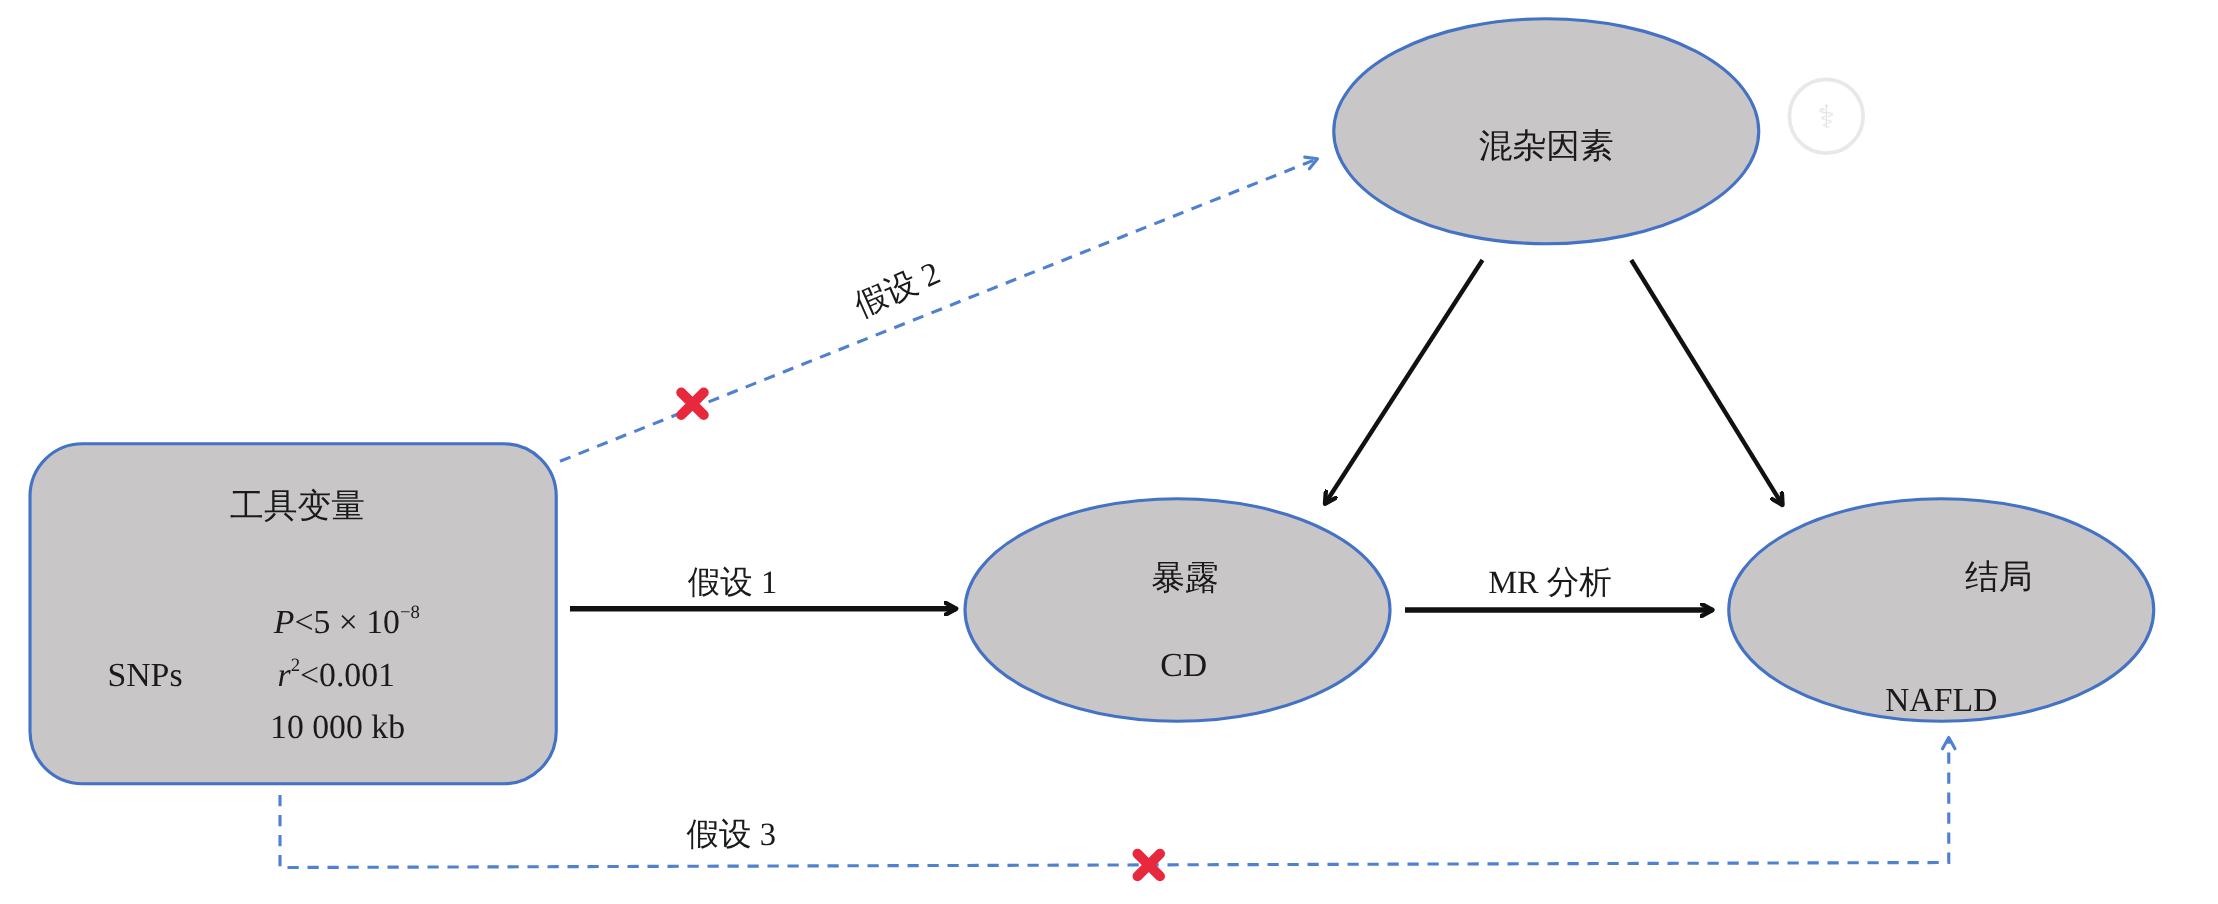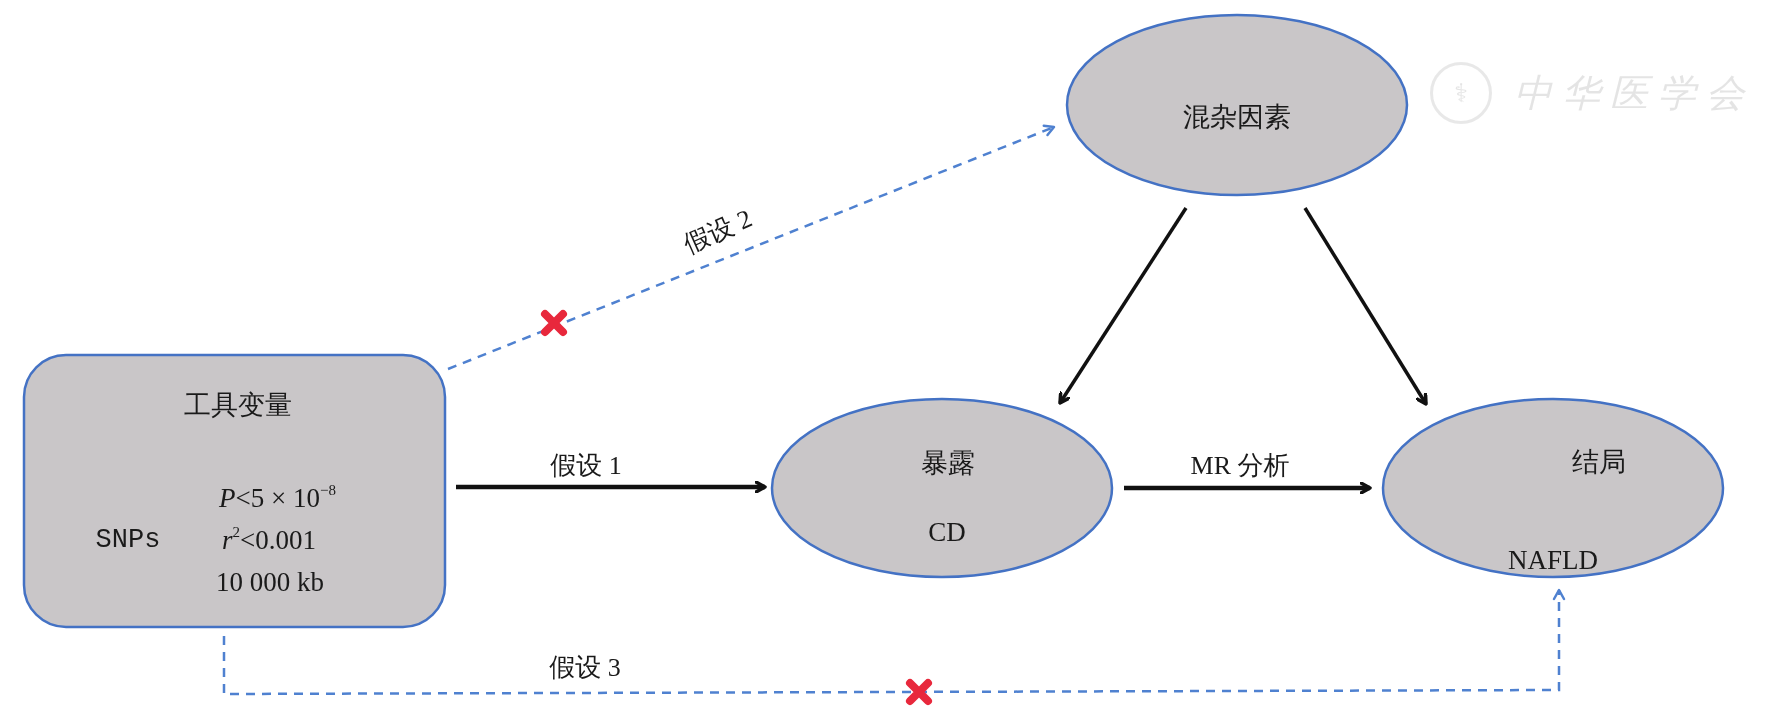--- a/index.html
+++ b/index.html
@@ -44,21 +44,21 @@
 </svg>
 
 <svg class="xmark" style="left:554px; top:323px;" viewBox="0 0 28 28">
   <path d="M5,5 L23,23 M23,5 L5,23" stroke="#e8283c" stroke-width="8" stroke-linecap="round"></path>
 </svg>
 <svg class="xmark" style="left:919px; top:692px;" viewBox="0 0 28 28">
   <path d="M5,5 L23,23 M23,5 L5,23" stroke="#e8283c" stroke-width="8" stroke-linecap="round"></path>
 </svg>
 
 <div class="lbl node-text" style="left:238px; top:405px;">工具变量</div>
-<div class="lbl node-text" style="left:128px; top:540px;font-family:Liberation Mono, monospace;">SNPs</div>
+<div class="lbl node-text" style="left:116px; top:540px;">SNPs</div>
 <div class="lbl node-text" style="left:219px; top:498px; transform:translate(0,-50%);">
   <span class="it">P</span><span>&lt;5 × 10</span><sup>−8</sup>
 </div>
 <div class="lbl node-text" style="left:222px; top:540px; transform:translate(0,-50%);text-align:center;">
   <span class="it">r</span><sup>2</sup><span>&lt;0.001</span>
 </div>
 <div class="lbl node-text" style="left:216px; top:582px; transform:translate(0,-50%);">10 000 kb</div>
 
 <div class="lbl node-text" style="left:1237px; top:117px;">混杂因素</div>
 <div class="lbl node-text" style="left:948px; top:463px;">暴露</div>
@@ -66,14 +66,13 @@
 <div class="lbl node-text" style="left:1599px; top:462px;">结局</div>
 <div class="lbl node-text" style="left:1553px; top:560px;">NAFLD</div>
 
 <div class="lbl" style="left:586px; top:466px;">假设 1</div>
 <div class="lbl" style="left:718px; top:232px; transform:translate(-50%,-50%) rotate(-24deg);">假设 2</div>
 <div class="lbl" style="left:585px; top:668px;">假设 3</div>
 <div class="lbl" style="left:1240px; top:466px;">MR 分析</div>
 
 <div class="wm">
   <div class="wm-logo">⚕</div>
-  <div class="wm-text">中华医学会</div>
 </div>
 
 </body></html>

